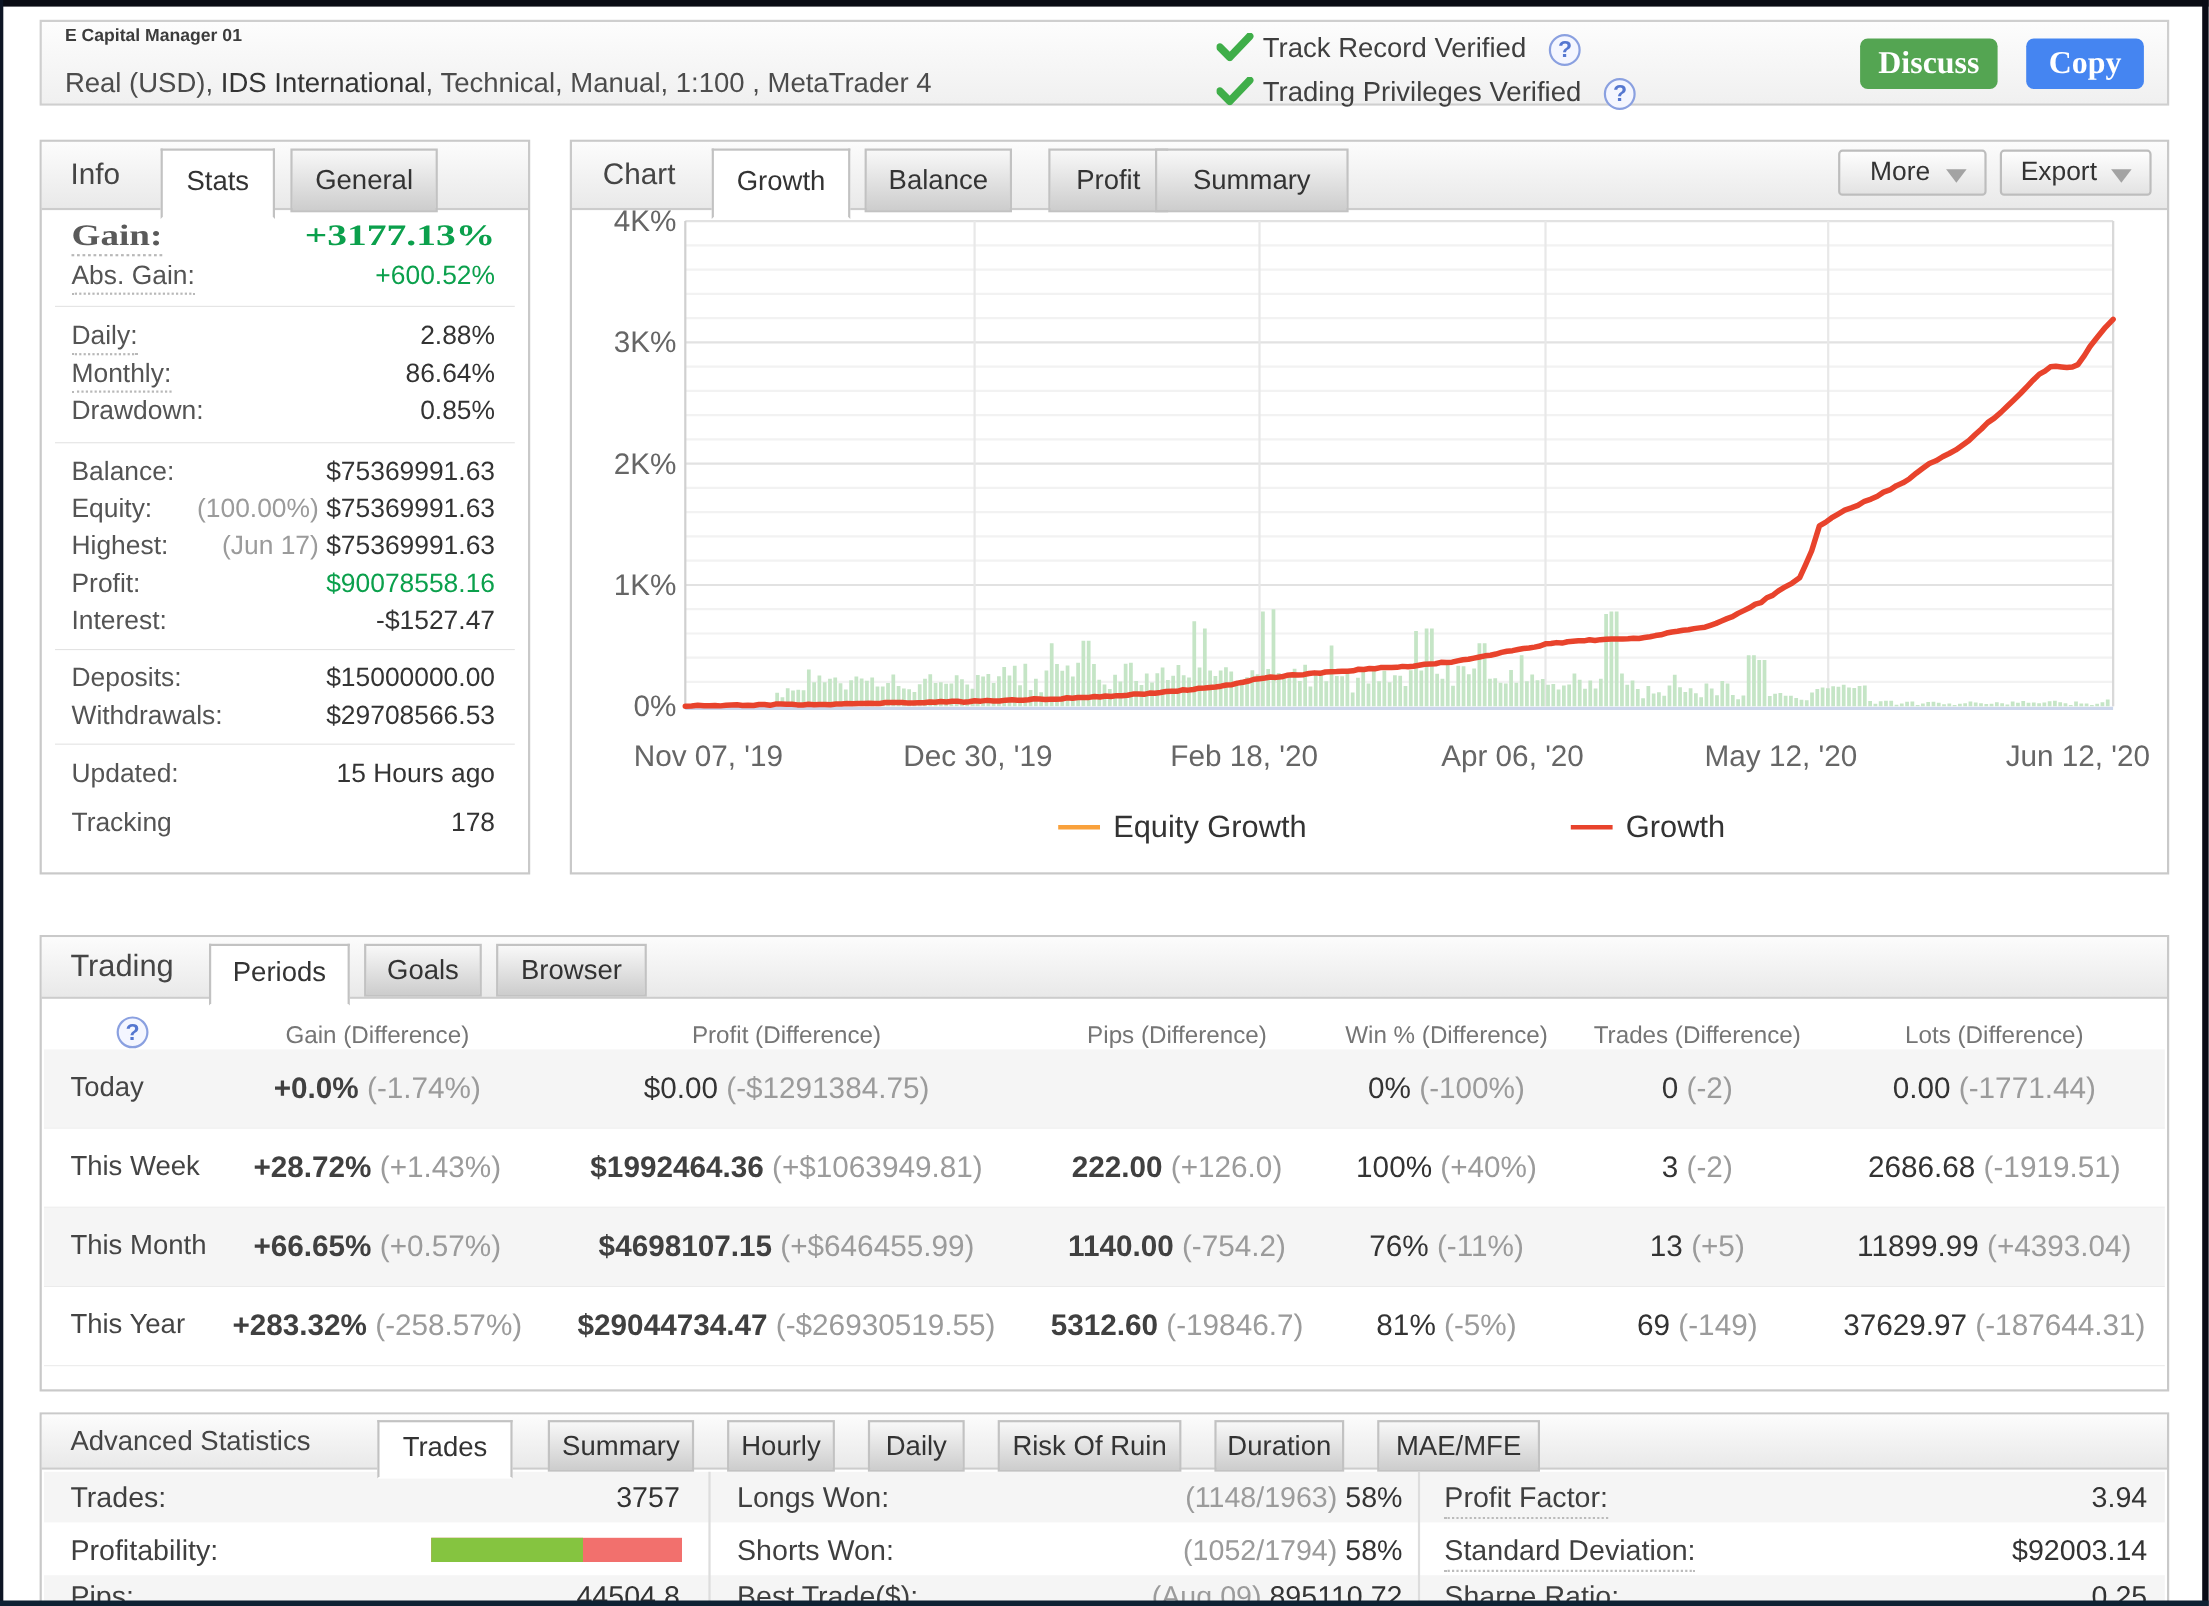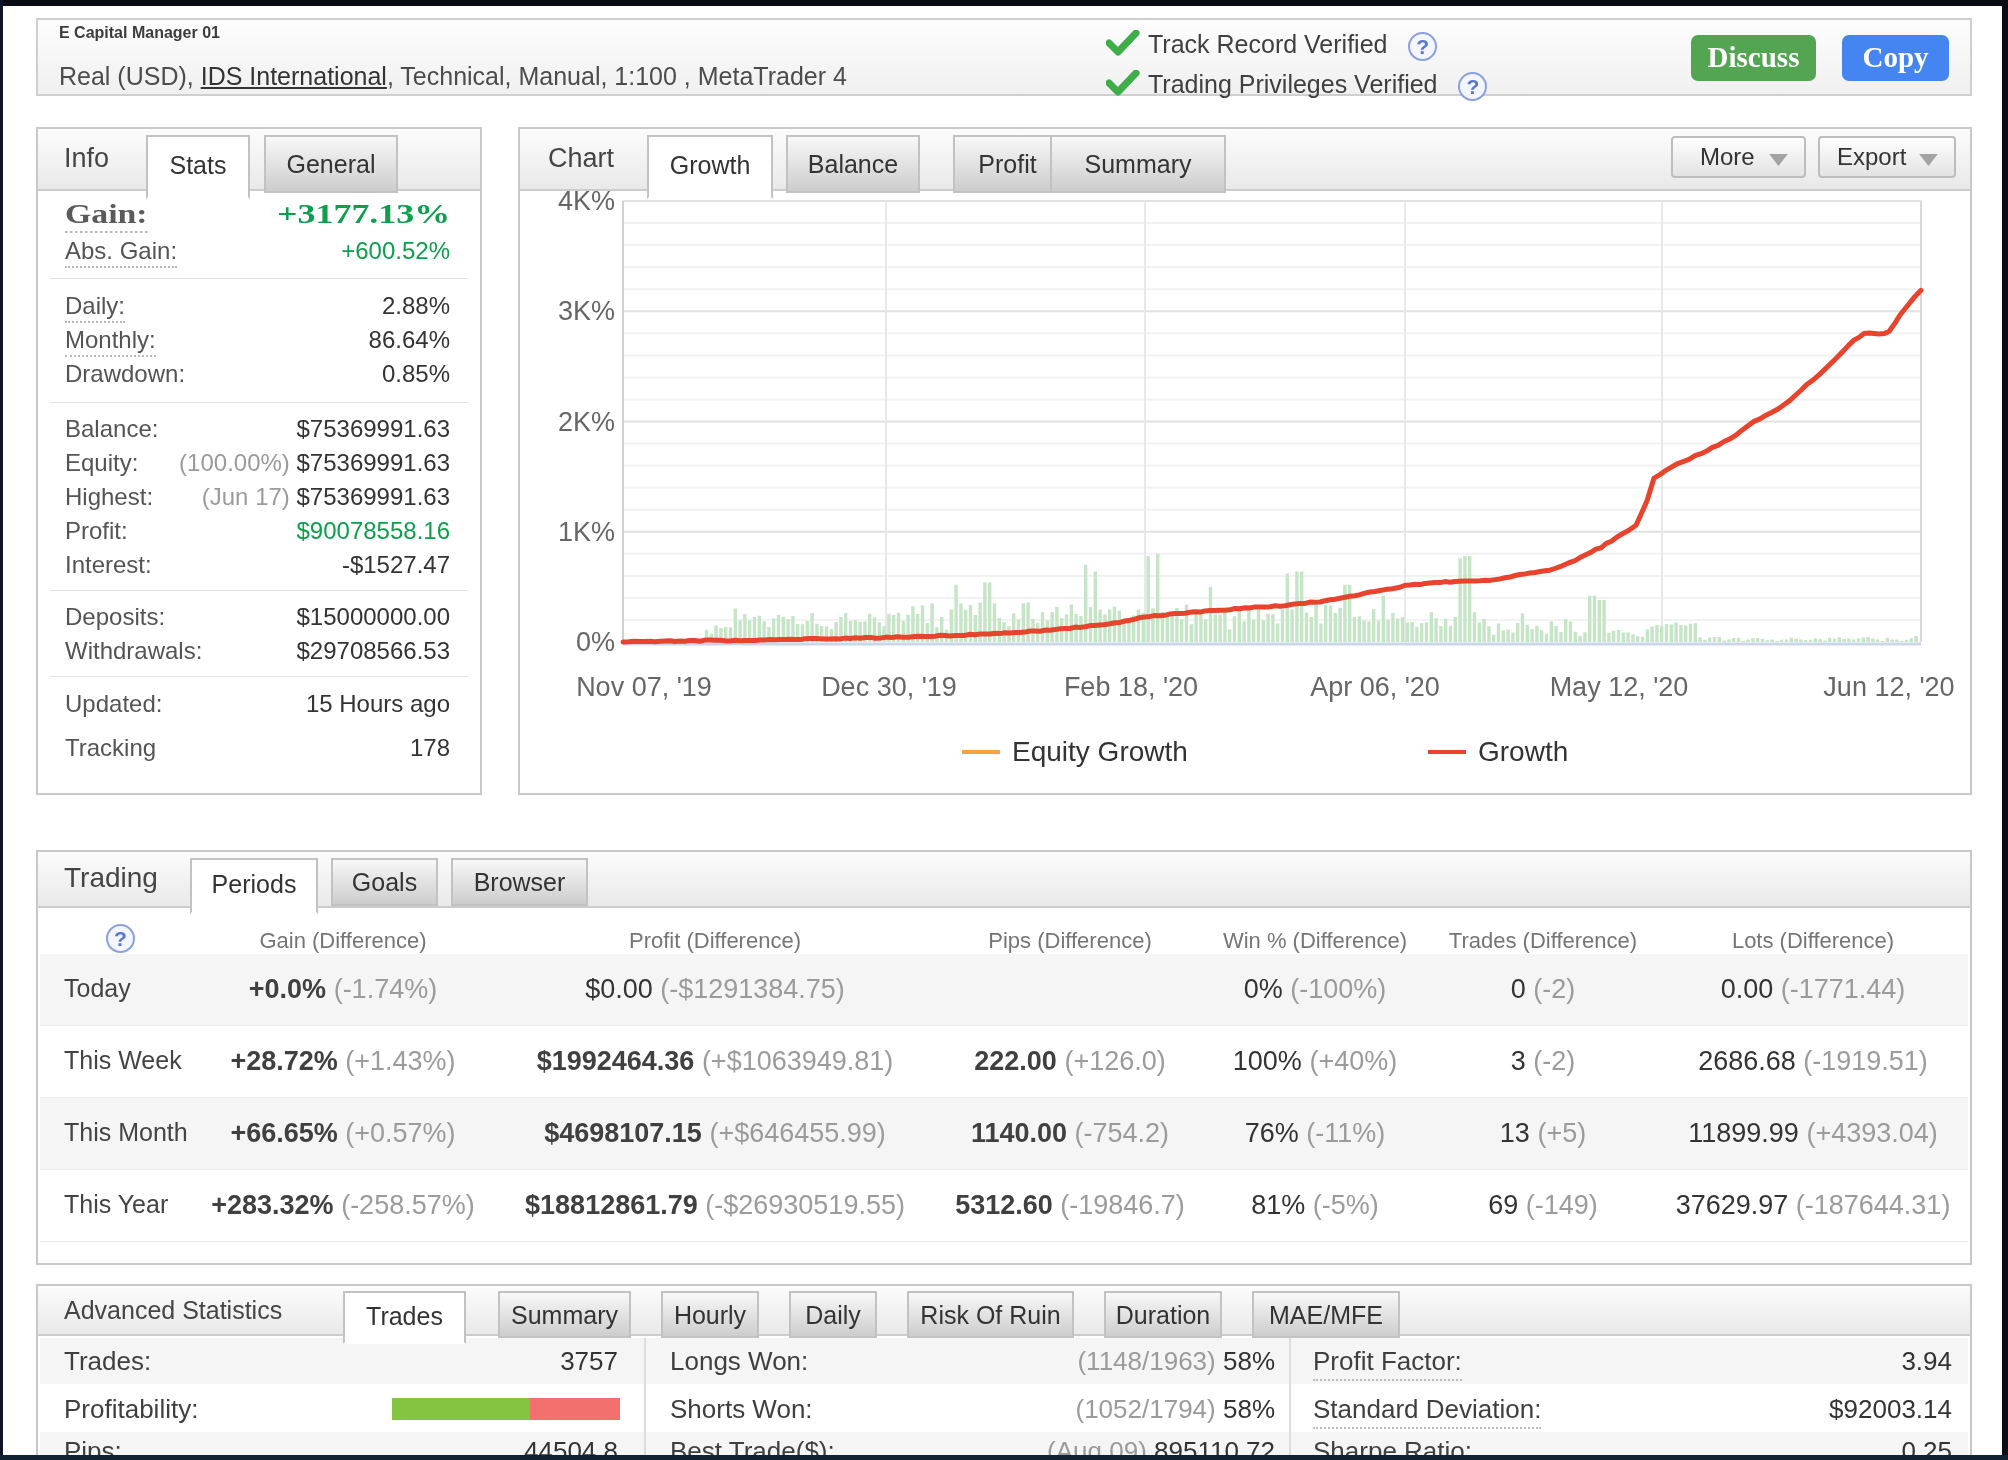--- a/index.html
+++ b/index.html
@@ -29,21 +29,21 @@
 .aval{position:absolute;font-size:26px;color:#333;text-align:right}
 .adot{border-bottom:2px dotted #bbb;padding-bottom:2px}
 </style></head><body>
 <div class="fr" style="left:0;top:0;width:2008px;height:6px"></div>
 <div class="fr" style="left:0;top:0;width:3px;height:1460px;background:#0d1524"></div>
 <div class="fr" style="right:0;top:0;width:6px;height:1460px;background:#0a0c16"></div>
 <div class="fr" style="left:0;bottom:0;width:2008px;height:5px;background:#0e2233"></div>
 
 <div class="panel" style="left:36px;top:18px;width:1936px;height:78px;border-color:#cfcfcf;background:linear-gradient(#fdfdfd,#f0f0f0)">
   <div style="position:absolute;left:21px;top:4px;font-size:16px;font-weight:bold;color:#3c3c3c">E Capital Manager 01</div>
-  <div style="position:absolute;left:21px;top:42px;font-size:25px;color:#4c4c4c">Real (USD), <span style="color:#333;text-decoration:underline">IDS International</span>, Technical, Manual, 1:100 , MetaTrader 4</div>
+  <div style="position:absolute;left:21px;top:42px;font-size:25px;color:#4c4c4c">Real (USD), <span style="color:#333;">IDS International</span>, Technical, Manual, 1:100 , MetaTrader 4</div>
   <svg style="position:absolute;left:1068px;top:10px" width="34" height="26" viewBox="0 0 34 26">
       <path d="M3 13 L12 22 L30 3" stroke="#3fae49" stroke-width="7" fill="none" stroke-linecap="round" stroke-linejoin="round"></path>
     </svg>
   <div style="position:absolute;left:1110px;top:10px;font-size:25px;color:#3f3f3f">Track Record Verified&nbsp;&nbsp; <span class="qi">?</span></div>
   <svg style="position:absolute;left:1068px;top:50px" width="34" height="26" viewBox="0 0 34 26">
       <path d="M3 13 L12 22 L30 3" stroke="#3fae49" stroke-width="7" fill="none" stroke-linecap="round" stroke-linejoin="round"></path>
     </svg>
   <div style="position:absolute;left:1110px;top:50px;font-size:25px;color:#3f3f3f">Trading Privileges Verified&nbsp;&nbsp; <span class="qi">?</span></div>
   <div style="position:absolute;left:1653px;top:15px;width:125px;height:46px;background:#54a552;border-radius:7px;color:#fff;font-family:'Liberation Serif',serif;font-weight:bold;font-size:29px;text-align:center;line-height:44px">Discuss</div>
   <div style="position:absolute;left:1804px;top:15px;width:107px;height:46px;background:#4585f1;border-radius:7px;color:#fff;font-family:'Liberation Serif',serif;font-weight:bold;font-size:29px;text-align:center;line-height:44px">Copy</div>
@@ -221,21 +221,21 @@
 <div class="dcell" style="left:1575px;top:194px"><span class="">2686.68</span> <span class="gry">(-1919.51)</span></div>
 <div style="position:absolute;left:26px;top:266px;font-size:25px;color:#444">This Month</div>
 <div class="dcell" style="left:105px;top:266px"><span class="grn b">+66.65%</span> <span class="gry">(+0.57%)</span></div>
 <div class="dcell" style="left:477px;top:266px"><span class="grn b">$4698107.15</span> <span class="gry">(+$646455.99)</span></div>
 <div class="dcell" style="left:832px;top:266px"><span class="grn b">1140.00</span> <span class="gry">(-754.2)</span></div>
 <div class="dcell" style="left:1077px;top:266px"><span class="">76%</span> <span class="gry">(-11%)</span></div>
 <div class="dcell" style="left:1305px;top:266px"><span class="">13</span> <span class="gry">(+5)</span></div>
 <div class="dcell" style="left:1575px;top:266px"><span class="">11899.99</span> <span class="gry">(+4393.04)</span></div>
 <div style="position:absolute;left:26px;top:338px;font-size:25px;color:#444">This Year</div>
 <div class="dcell" style="left:105px;top:338px"><span class="grn b">+283.32%</span> <span class="gry">(-258.57%)</span></div>
-<div class="dcell" style="left:477px;top:338px"><span class="grn b">$18812861.79</span> <span class="gry">(-$26930519.55)</span></div>
+<div class="dcell" style="left:477px;top:338px"><span class="grn b">$29044734.47</span> <span class="gry">(-$26930519.55)</span></div>
 <div class="dcell" style="left:832px;top:338px"><span class="grn b">5312.60</span> <span class="gry">(-19846.7)</span></div>
 <div class="dcell" style="left:1077px;top:338px"><span class="">81%</span> <span class="gry">(-5%)</span></div>
 <div class="dcell" style="left:1305px;top:338px"><span class="">69</span> <span class="gry">(-149)</span></div>
 <div class="dcell" style="left:1575px;top:338px"><span class="">37629.97</span> <span class="gry">(-187644.31)</span></div>
 </div>
 
 <div class="panel" style="left:36px;top:1284px;width:1936px;height:240px">
   <div class="strip" style="height:50px">
     <div class="ptitle" style="left:26px;top:10px;font-size:25px">Advanced Statistics</div>
   </div>

